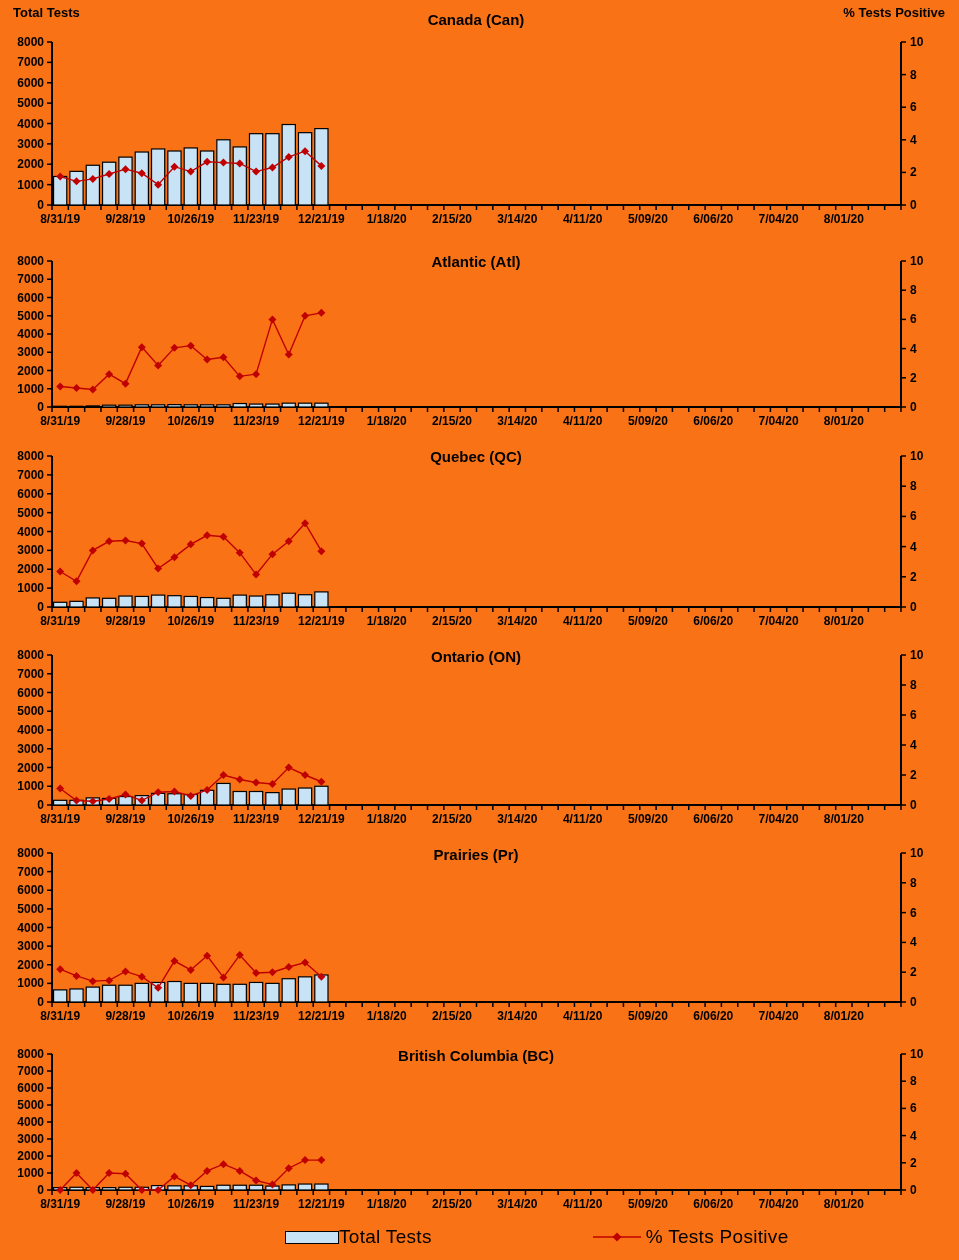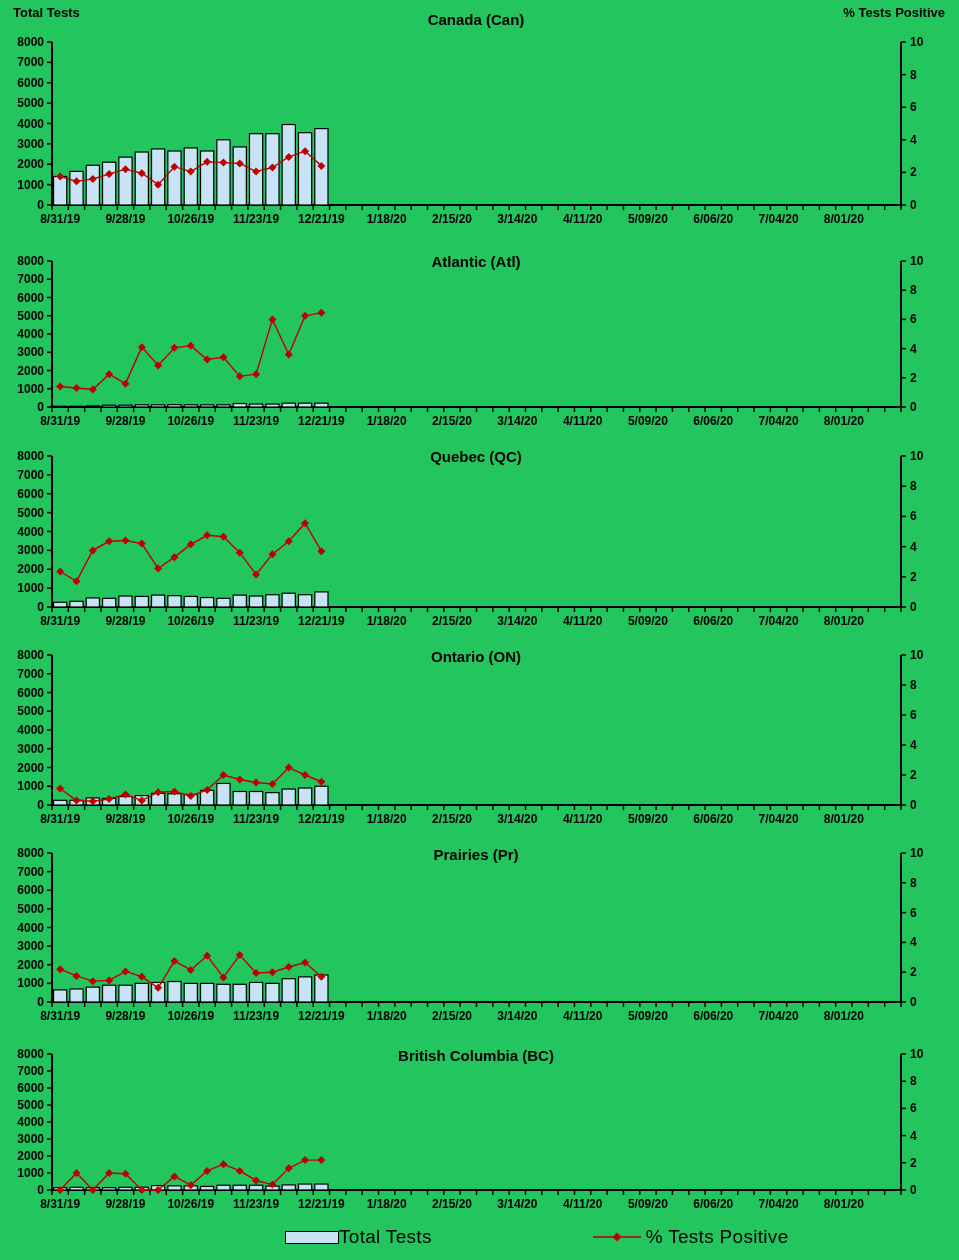--- a/index.html
+++ b/index.html
@@ -1,17 +1,17 @@
 <!DOCTYPE html>
 <html><head>
 <meta charset="utf-8">
 <style>
   html,body{margin:0;padding:0;background:#fff;}
   body{width:959px;height:1260px;font-family:"Liberation Sans",sans-serif;color:#000;}
-  .figure{position:relative;width:959px;height:1260px;background:#22c55e;overflow:hidden;}
+  .figure{position:relative;width:959px;height:1260px;background:#f97316;overflow:hidden;}
   .chart-block{position:relative;width:959px;}
   .chart-block svg{display:block;}
   .corner-label{position:absolute;top:5px;font-weight:bold;font-size:13px;color:#000;white-space:nowrap;}
   .corner-left{left:13px;}
   .corner-right{right:14px;}
   .chart-title{font:bold 15px "Liberation Sans",sans-serif;fill:#000;}
   .tick-label{font:bold 12px "Liberation Sans",sans-serif;fill:#000;}
   .legend{height:46px;display:flex;align-items:center;gap:160px;margin-left:285px;}
   .legend-item{display:flex;align-items:center;}
   .legend-swatch{display:inline-block;width:54px;height:13px;border:1.5px solid #000;box-sizing:border-box;}

